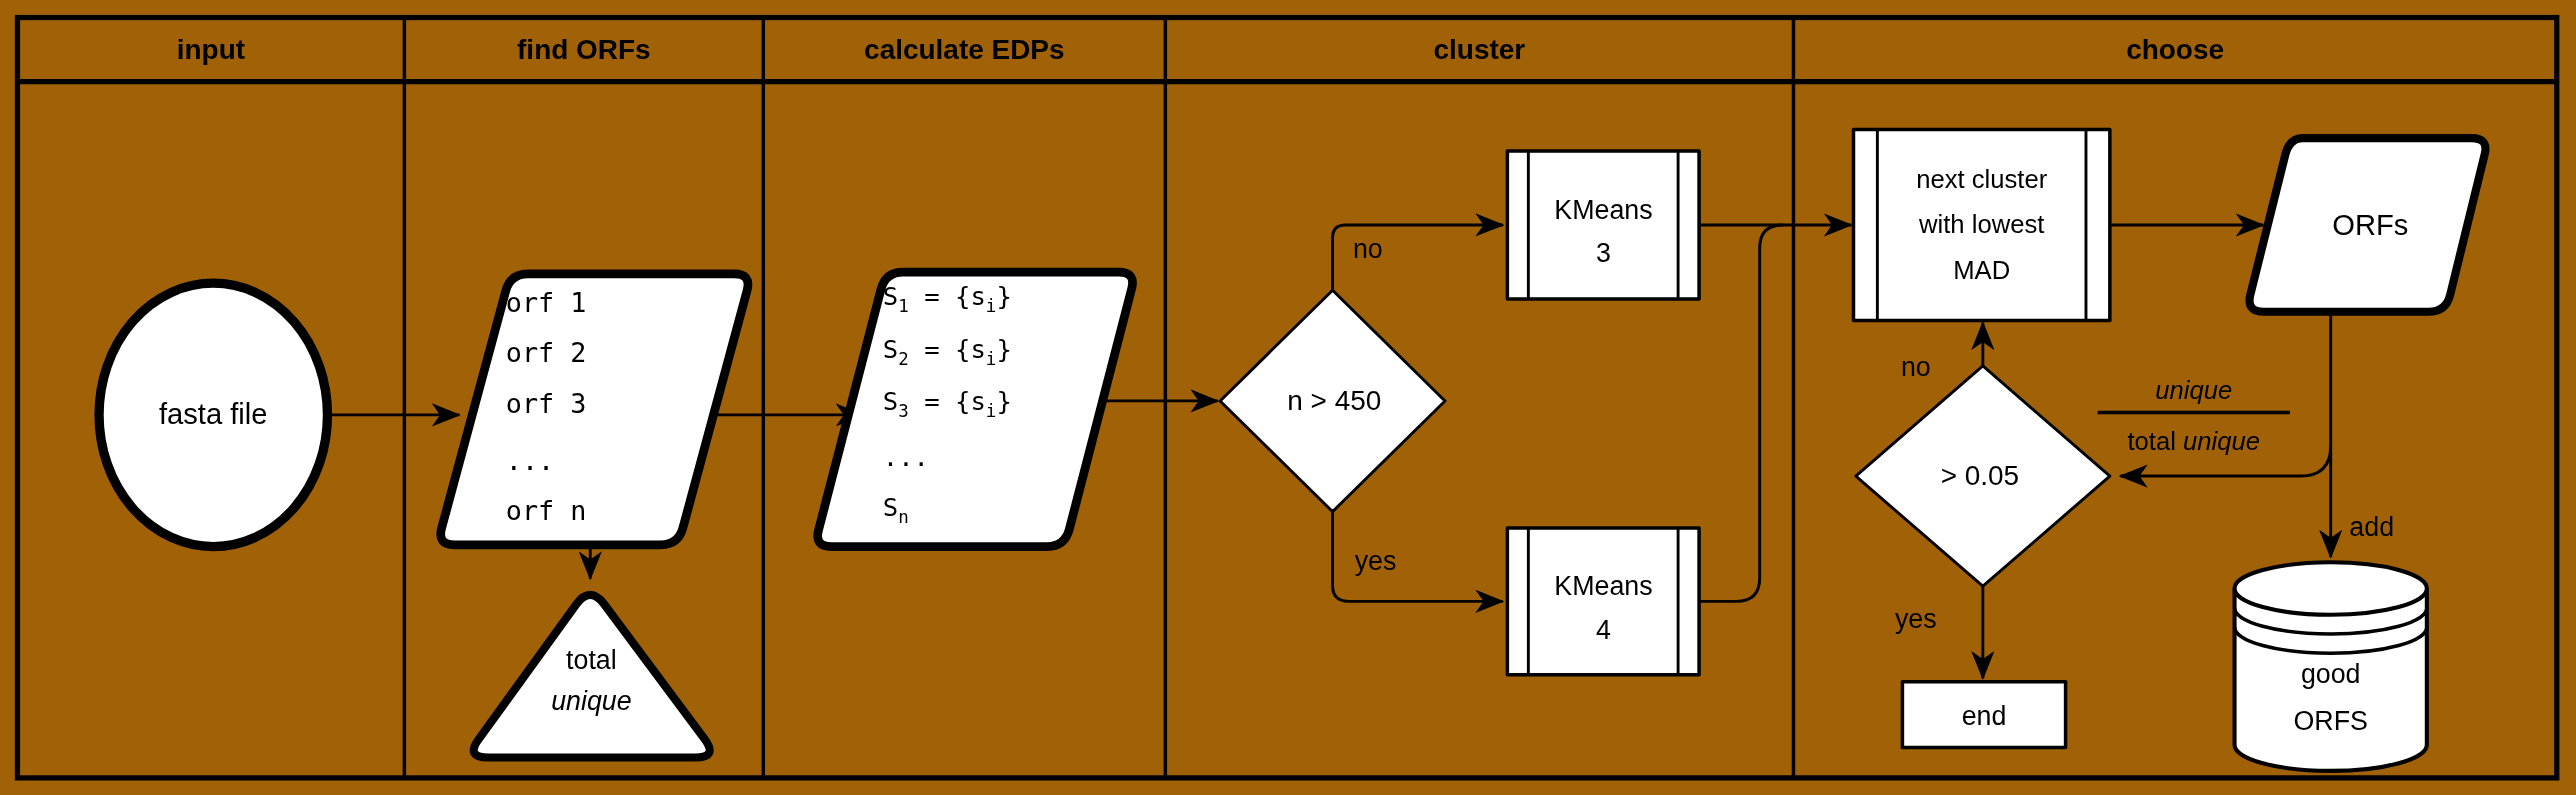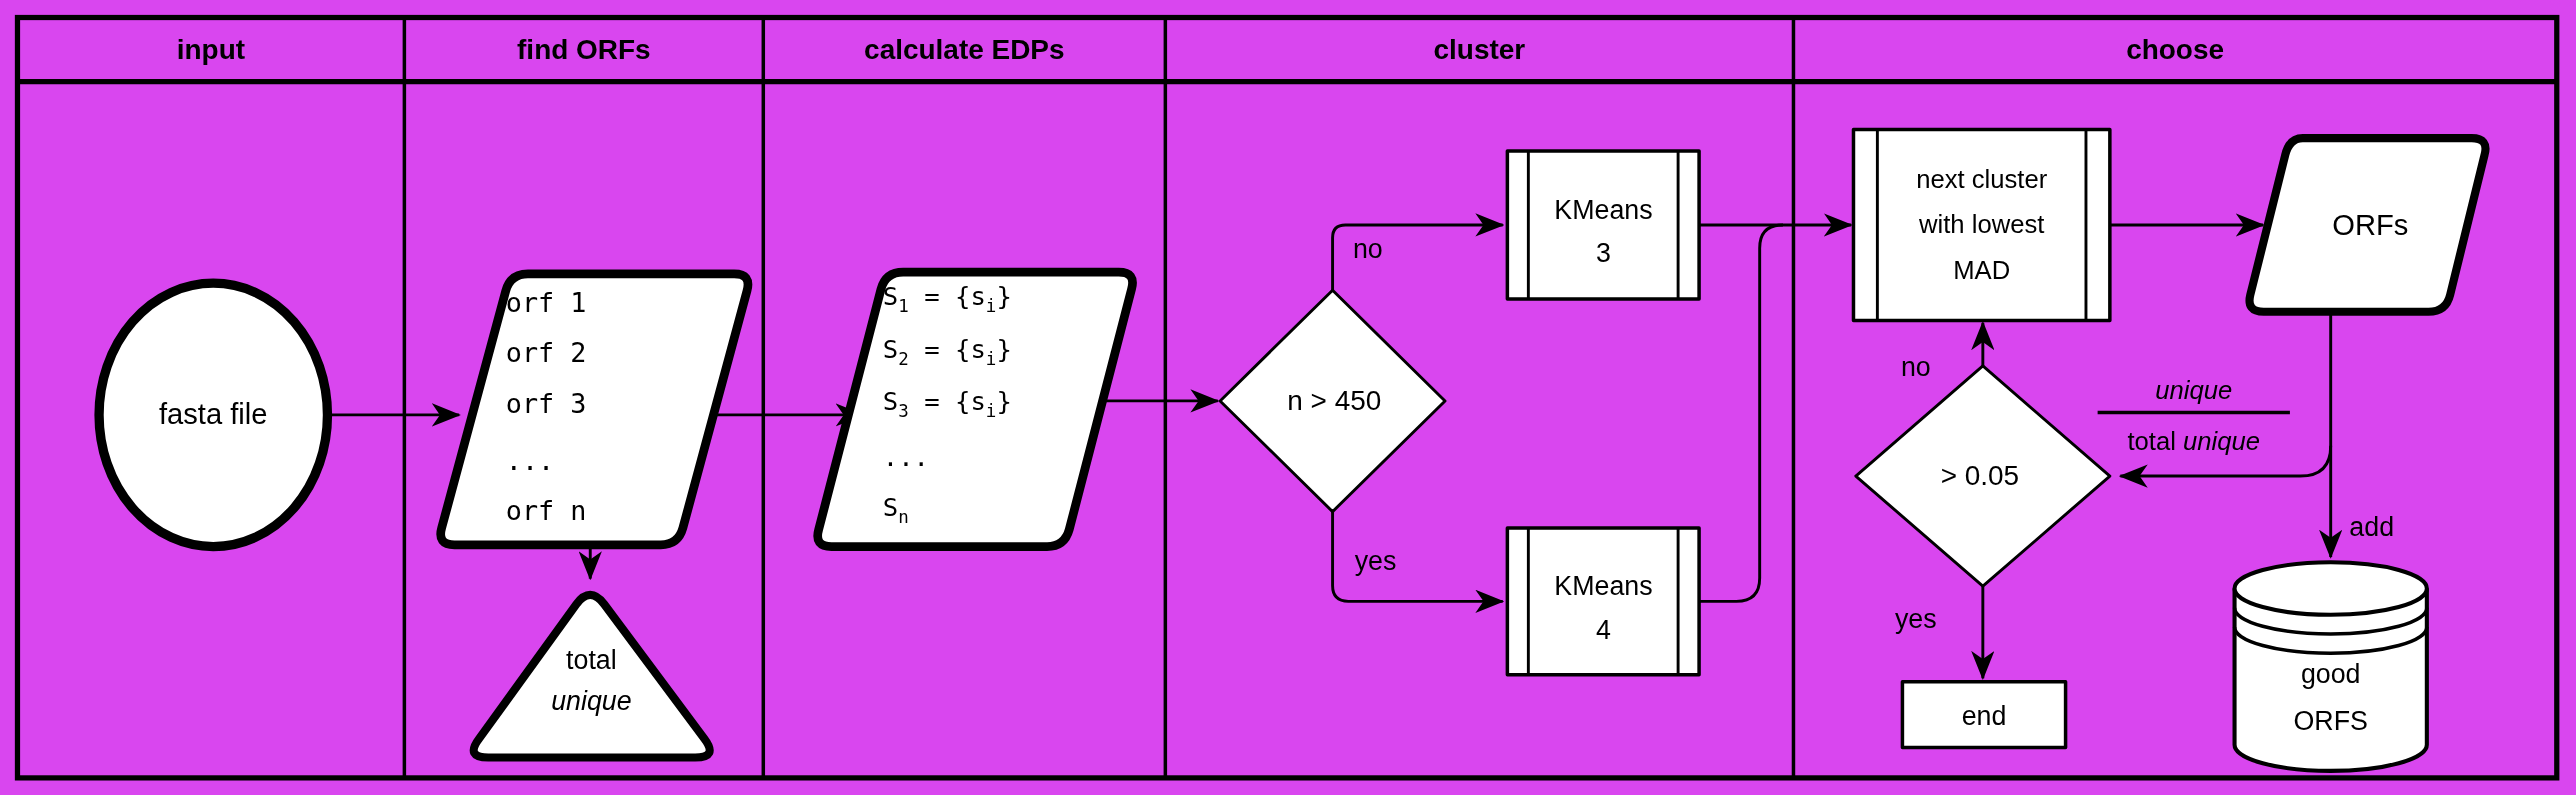--- a/index.html
+++ b/index.html
@@ -1,16 +1,16 @@
 <!DOCTYPE html>
 <html style="font-size:9.3px"><head>
 <meta charset="utf-8">
 <style>
   html, body { margin: 0; padding: 0; background: #ffffff; }
-  .stage { width: 2576px; height: 796px; background: #d946ef; }
+  .stage { width: 2576px; height: 796px; background: #a16207; }
   svg { display: block; width: 100%; height: 100%; }
   text { fill: #000000; font-family: "Liberation Sans", sans-serif; }
   .hdr  { font-size: 48px; font-weight: bold; text-anchor: middle; }
   .lbl  { font-size: 50px; text-anchor: middle; }
   .node { font-size: 46px; text-anchor: middle; }
   .edge { font-size: 46px; }
   .edgem{ font-size: 46px; text-anchor: middle; }
   .mono { font-family: "DejaVu Sans Mono", "Liberation Mono", monospace; font-size: 46px; }
   .mono2{ font-family: "DejaVu Sans Mono", "Liberation Mono", monospace; font-size: 44px; }
   .sub  { font-size: 30px; }

